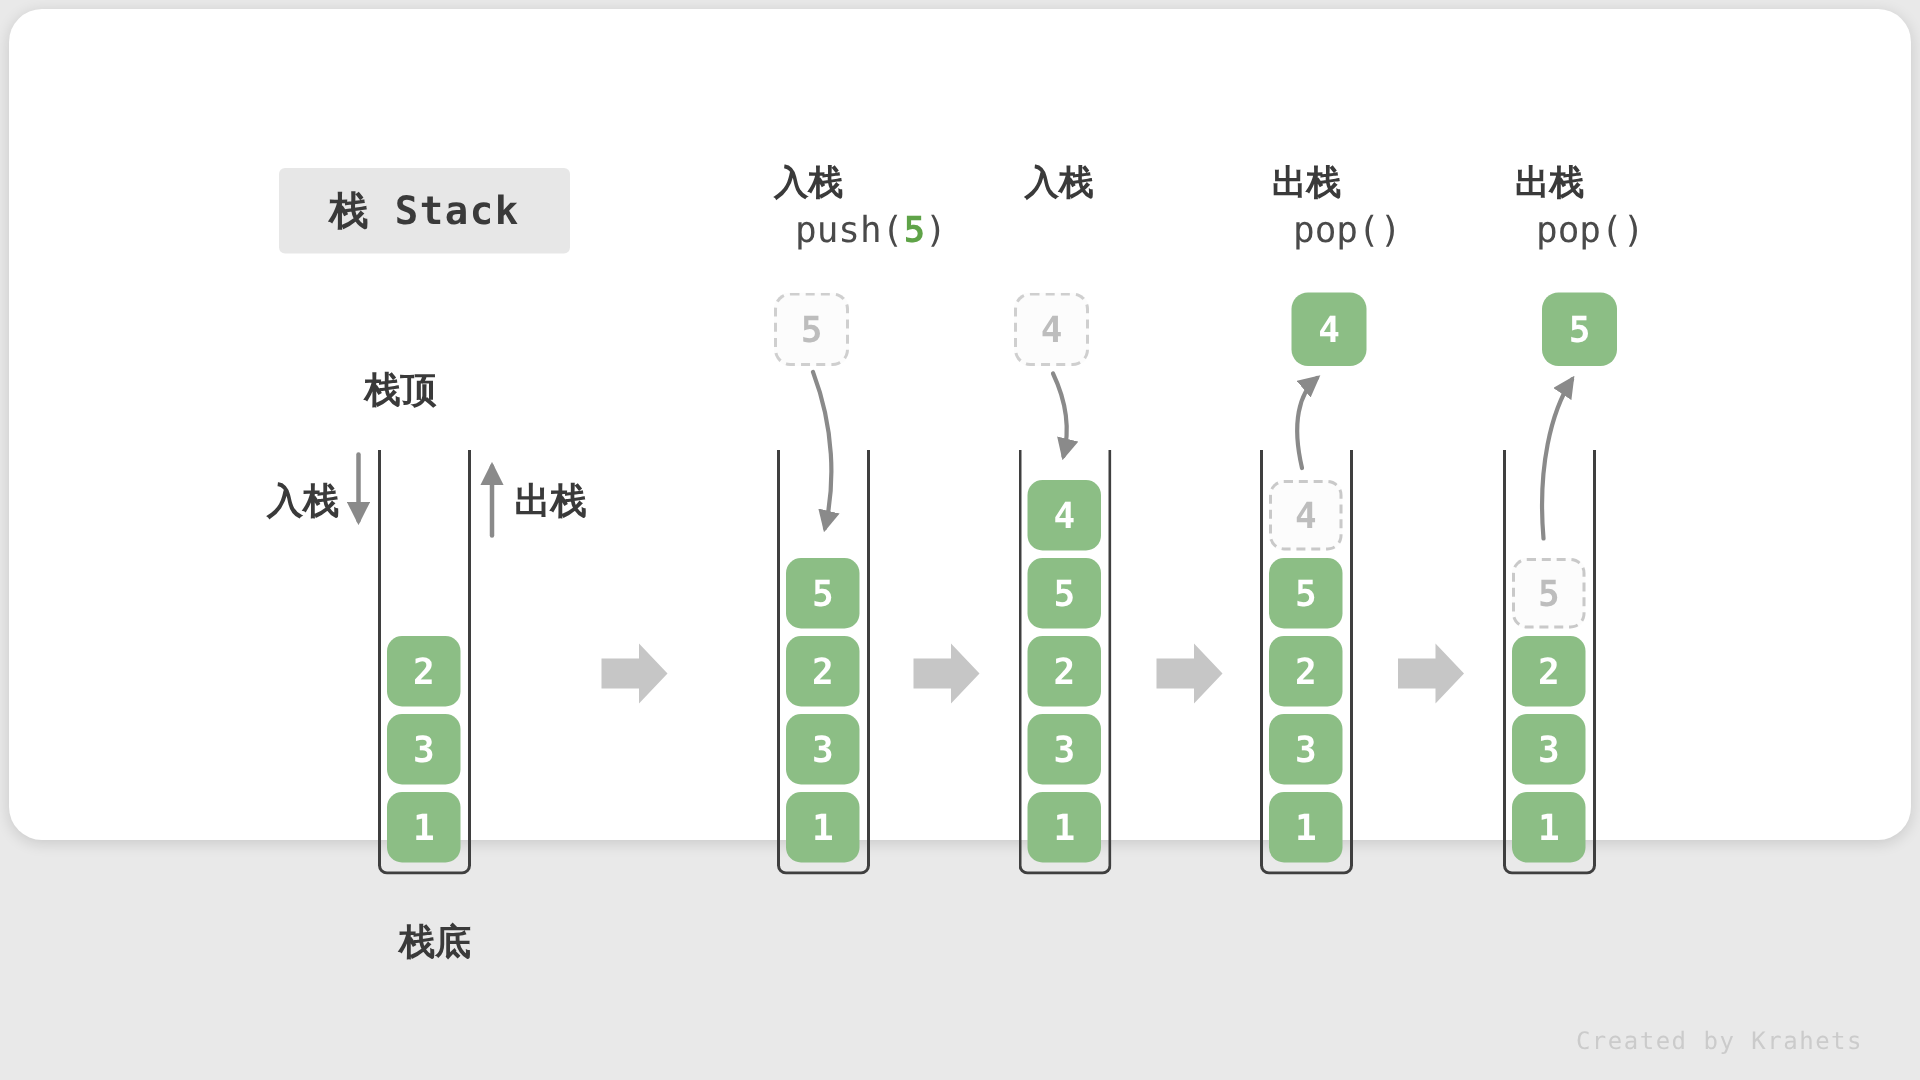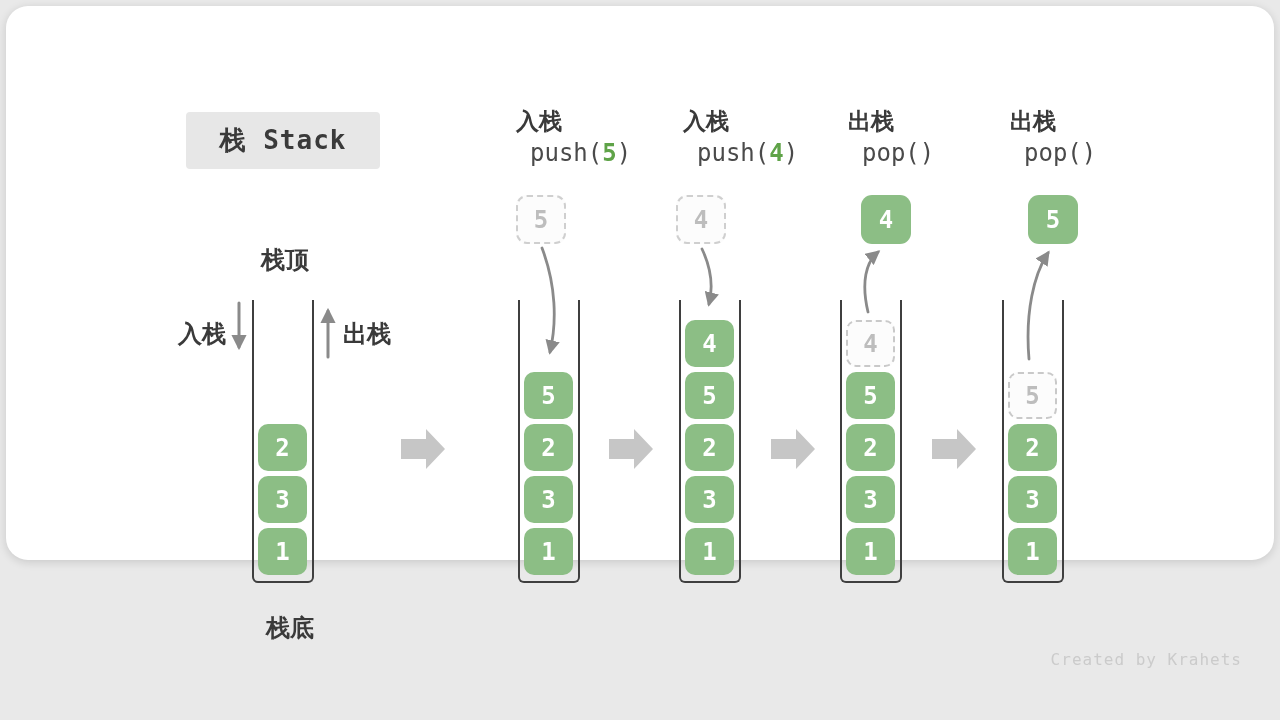--- a/index.html
+++ b/index.html
@@ -40,21 +40,21 @@
     color:#ffffff;font-family:"DejaVu Sans Mono",monospace;font-weight:bold;font-size:24px;
     display:flex;align-items:center;justify-content:center;box-sizing:border-box;}
   .cell.ghost{background:#fcfcfc;border:2.5px dashed var(--ghost-border);color:var(--ghost-text);}
 
   .float-cell{position:absolute;top:195px;width:50px;height:49px;border-radius:11px;
     display:flex;align-items:center;justify-content:center;
     font-family:"DejaVu Sans Mono",monospace;font-weight:bold;font-size:24px;box-sizing:border-box;}
   .float-cell.dashed{background:#fcfcfc;border:2.5px dashed #cfcfcf;color:var(--ghost-text);}
   .float-cell.solid{background:var(--cell-green);color:#ffffff;}
 
-  .watermark{position:absolute;right:38px;top:650px;font-family:"DejaVu Sans Mono",monospace;
+  .watermark{position:absolute;right:38px;top:684px;font-family:"DejaVu Sans Mono",monospace;
     font-size:16px;color:var(--watermark);letter-spacing:1px;}
 </style>
 </head>
 <body>
 
 <div class="canvas">
   <div class="card"></div>
 
   <svg class="overlay" viewBox="0 0 1280 720">
     <defs>
@@ -84,37 +84,36 @@
   <div class="title-box">
     <span>栈 Stack</span>
   </div>
 
   <div class="col-header" style="left:516px;">
     <div class="zh">入栈</div>
     <div class="code"><span>push(</span><span class="arg">5</span><span>)</span></div>
   </div>
   <div class="col-header" style="left:683px;">
     <div class="zh">入栈</div>
-    <div class="code"><span>push(</span><span class="arg">4</span><span>)</span></div>
   </div>
   <div class="col-header" style="left:848px;">
     <div class="zh">出栈</div>
     <div class="code">pop()</div>
   </div>
   <div class="col-header" style="left:1010px;">
     <div class="zh">出栈</div>
     <div class="code">pop()</div>
   </div>
 
   <div class="float-cell dashed" style="left:516px;">5</div>
   <div class="float-cell dashed" style="left:676px;">4</div>
   <div class="float-cell solid" style="left:861px;">4</div>
   <div class="float-cell solid" style="left:1028px;">5</div>
 
-  <div class="zh-label" style="left:254px;top:244px;width:62px;text-align:center;">栈顶</div>
+  <div class="zh-label" style="left:236px;top:244px;width:62px;text-align:center;">栈顶</div>
   <div class="zh-label" style="left:252px;top:612px;width:62px;text-align:right;">栈底</div>
   <div class="zh-label" style="left:150px;top:318px;width:76px;text-align:right;">入栈</div>
   <div class="zh-label" style="left:343px;top:318px;width:76px;text-align:left;">出栈</div>
 
   <div class="stack" style="left:252px;">
     <div class="cell" style="left:4px;top:124px;">2</div>
     <div class="cell" style="left:4px;top:176px;">3</div>
     <div class="cell" style="left:4px;top:228px;">1</div>
   </div>
 

